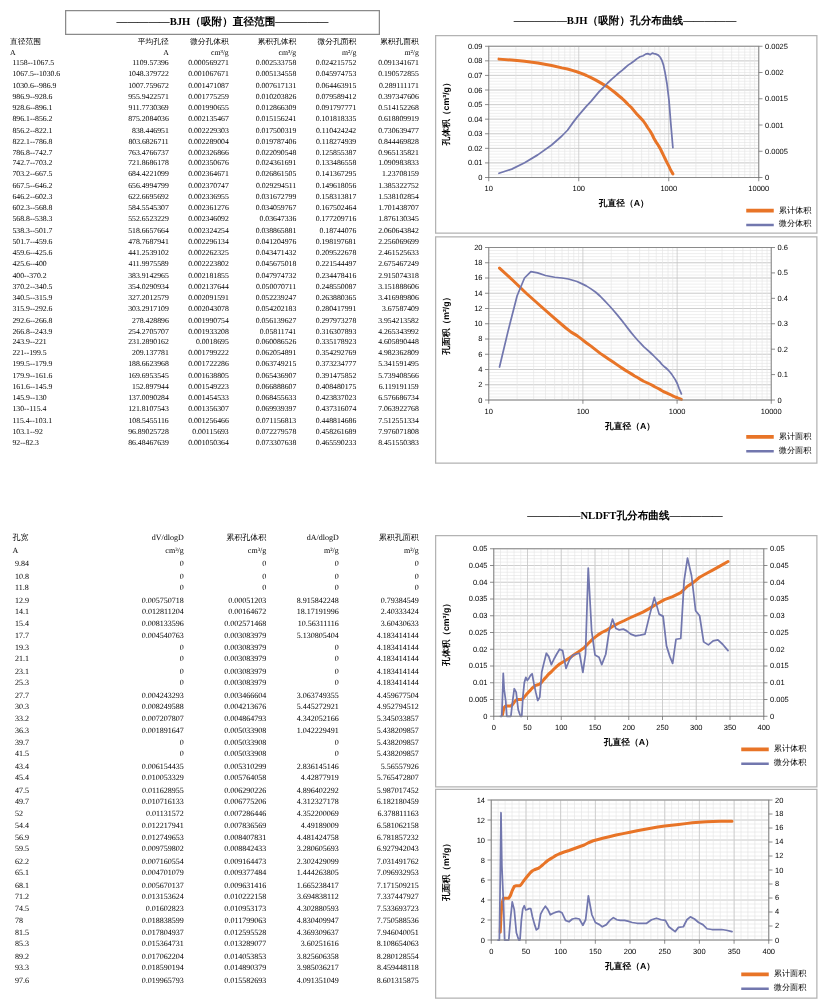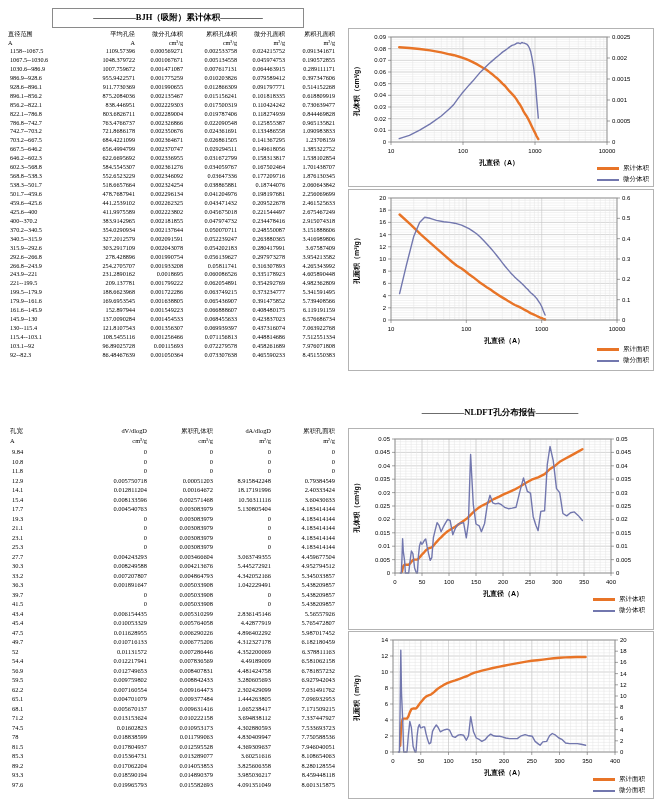--- a/index.html
+++ b/index.html
@@ -29,21 +29,21 @@
   .legend .e{display:flex;align-items:center;gap:4px;font-size:6.5px;
              font-family:"Liberation Sans",sans-serif;white-space:nowrap;}
   .legend .sw{width:22px;height:0;}
 </style>
 </head>
 <body>
 
 <div class="page">
 
   <div class="title-box" style="left:52px;top:8px;width:250px;height:18px;">
-    <span>—————BJH（吸附）累计体积—————</span>
+    <span>—————BJH（吸附）直径范围—————</span>
   </div>
   <div class="tbl hdr" id="bjh-hdr" style="left:4px;top:30px;width:334px;">
       <div class="trow"><span class="c0" style="width: 72px;">直径范围</span><span class="c1" style="width: 62px;">平均孔径</span><span class="c2" style="width: 48px;">微分孔体积</span><span class="c3" style="width: 54px;">累积孔体积</span><span class="c4" style="width: 48px;">微分孔面积</span><span class="c5" style="width: 50px;">累积孔面积</span></div>
       <div class="trow"><span class="c0" style="width: 72px;">A</span><span class="c1" style="width: 62px;">A</span><span class="c2" style="width: 48px;">cm³/g</span><span class="c3" style="width: 54px;">cm³/g</span><span class="c4" style="width: 48px;">m²/g</span><span class="c5" style="width: 50px;">m²/g</span></div>
     </div>
   <div class="tbl" id="bjh-rows" style="left:4px;top:47px;width:334px;">
       <div class="trow"><span class="c0" style="width: 72px;">1158--1067.5</span><span class="c1" style="width: 62px;">1109.57396</span><span class="c2" style="width: 48px;">0.000569271</span><span class="c3" style="width: 54px;">0.002533758</span><span class="c4" style="width: 48px;">0.024215752</span><span class="c5" style="width: 50px;">0.091341671</span></div>
       <div class="trow"><span class="c0" style="width: 72px;">1067.5--1030.6</span><span class="c1" style="width: 62px;">1048.379722</span><span class="c2" style="width: 48px;">0.001067671</span><span class="c3" style="width: 54px;">0.005134558</span><span class="c4" style="width: 48px;">0.045974753</span><span class="c5" style="width: 50px;">0.190572855</span></div>
       <div class="trow"><span class="c0" style="width: 72px;">1030.6--986.9</span><span class="c1" style="width: 62px;">1007.759672</span><span class="c2" style="width: 48px;">0.001471087</span><span class="c3" style="width: 54px;">0.007617131</span><span class="c4" style="width: 48px;">0.064463915</span><span class="c5" style="width: 50px;">0.289111171</span></div>
       <div class="trow"><span class="c0" style="width: 72px;">986.9--928.6</span><span class="c1" style="width: 62px;">955.9422571</span><span class="c2" style="width: 48px;">0.001775259</span><span class="c3" style="width: 54px;">0.010203826</span><span class="c4" style="width: 48px;">0.079589412</span><span class="c5" style="width: 50px;">0.397347606</span></div>
@@ -116,20 +116,21 @@
       <div class="trow"><span class="c0" style="width: 52px;">71.2</span><span class="c1" style="width: 92px;">0.013153624</span><span class="c2" style="width: 66px;">0.010222158</span><span class="c3" style="width: 58px;">3.694838112</span><span class="c4" style="width: 64px;">7.337447927</span></div>
       <div class="trow"><span class="c0" style="width: 52px;">74.5</span><span class="c1" style="width: 92px;">0.01602823</span><span class="c2" style="width: 66px;">0.010953173</span><span class="c3" style="width: 58px;">4.302880593</span><span class="c4" style="width: 64px;">7.533693723</span></div>
       <div class="trow"><span class="c0" style="width: 52px;">78</span><span class="c1" style="width: 92px;">0.018838599</span><span class="c2" style="width: 66px;">0.011799063</span><span class="c3" style="width: 58px;">4.830409947</span><span class="c4" style="width: 64px;">7.750588536</span></div>
       <div class="trow"><span class="c0" style="width: 52px;">81.5</span><span class="c1" style="width: 92px;">0.017804937</span><span class="c2" style="width: 66px;">0.012595528</span><span class="c3" style="width: 58px;">4.369309637</span><span class="c4" style="width: 64px;">7.946040051</span></div>
       <div class="trow"><span class="c0" style="width: 52px;">85.3</span><span class="c1" style="width: 92px;">0.015364731</span><span class="c2" style="width: 66px;">0.013289077</span><span class="c3" style="width: 58px;">3.60251616</span><span class="c4" style="width: 64px;">8.108654063</span></div>
       <div class="trow"><span class="c0" style="width: 52px;">89.2</span><span class="c1" style="width: 92px;">0.017062204</span><span class="c2" style="width: 66px;">0.014053853</span><span class="c3" style="width: 58px;">3.825606358</span><span class="c4" style="width: 64px;">8.280128554</span></div>
       <div class="trow"><span class="c0" style="width: 52px;">93.3</span><span class="c1" style="width: 92px;">0.018590194</span><span class="c2" style="width: 66px;">0.014890379</span><span class="c3" style="width: 58px;">3.985036217</span><span class="c4" style="width: 64px;">8.459448118</span></div>
       <div class="trow"><span class="c0" style="width: 52px;">97.6</span><span class="c1" style="width: 92px;">0.019965793</span><span class="c2" style="width: 66px;">0.015582693</span><span class="c3" style="width: 58px;">4.091351049</span><span class="c4" style="width: 64px;">8.601315875</span></div>
     </div>
 
+  <div class="chart-title" style="top:11px;">—————BJH（吸附）孔分布曲线—————</div>
   <div class="chart-box" id="chart0" style="left: 348px; top: 28px; width: 304px; height: 157px;">
       <svg width="304" height="157" viewBox="0 0 304 157">
         <g>
           <line x1="42" x2="258" y1="113.0" y2="113.0" stroke="#e4e4e4" stroke-width="0.5"></line>
           <line x1="42" x2="258" y1="110.7" y2="110.7" stroke="#e4e4e4" stroke-width="0.5"></line>
           <line x1="42" x2="258" y1="108.3" y2="108.3" stroke="#e4e4e4" stroke-width="0.5"></line>
           <line x1="42" x2="258" y1="106.0" y2="106.0" stroke="#e4e4e4" stroke-width="0.5"></line>
           <line x1="42" x2="258" y1="103.7" y2="103.7" stroke="#e4e4e4" stroke-width="0.5"></line>
           <line x1="42" x2="258" y1="101.3" y2="101.3" stroke="#e4e4e4" stroke-width="0.5"></line>
           <line x1="42" x2="258" y1="99.0" y2="99.0" stroke="#e4e4e4" stroke-width="0.5"></line>
@@ -421,21 +422,21 @@
           <div class="sw" style="border-top: 3px solid rgb(232, 116, 39);"></div>
           <span>累计面积</span>
         </div>
         <div class="e">
           <div class="sw" style="border-top: 2px solid rgb(114, 119, 174);"></div>
           <span>微分面积</span>
         </div>
       </div>
     </div>
 
-  <div class="chart-title" style="top:407px;">—————NLDFT孔分布报告—————</div>
+  <div class="chart-title" style="top:407px;">—————NLDFT孔分布曲线—————</div>
   <div class="chart-box" id="chart2" style="left: 348px; top: 428px; width: 304px; height: 200px;">
       <svg width="304" height="200" viewBox="0 0 304 200">
         <g>
           <line x1="46" x2="262" y1="144.0" y2="144.0" stroke="#e4e4e4" stroke-width="0.5"></line>
           <line x1="46" x2="262" y1="141.3" y2="141.3" stroke="#e4e4e4" stroke-width="0.5"></line>
           <line x1="46" x2="262" y1="138.6" y2="138.6" stroke="#e4e4e4" stroke-width="0.5"></line>
           <line x1="46" x2="262" y1="136.0" y2="136.0" stroke="#e4e4e4" stroke-width="0.5"></line>
           <line x1="46" x2="262" y1="133.3" y2="133.3" stroke="#e4e4e4" stroke-width="0.5"></line>
           <line x1="46" x2="262" y1="130.6" y2="130.6" stroke="#e4e4e4" stroke-width="0.5"></line>
           <line x1="46" x2="262" y1="127.9" y2="127.9" stroke="#e4e4e4" stroke-width="0.5"></line>

